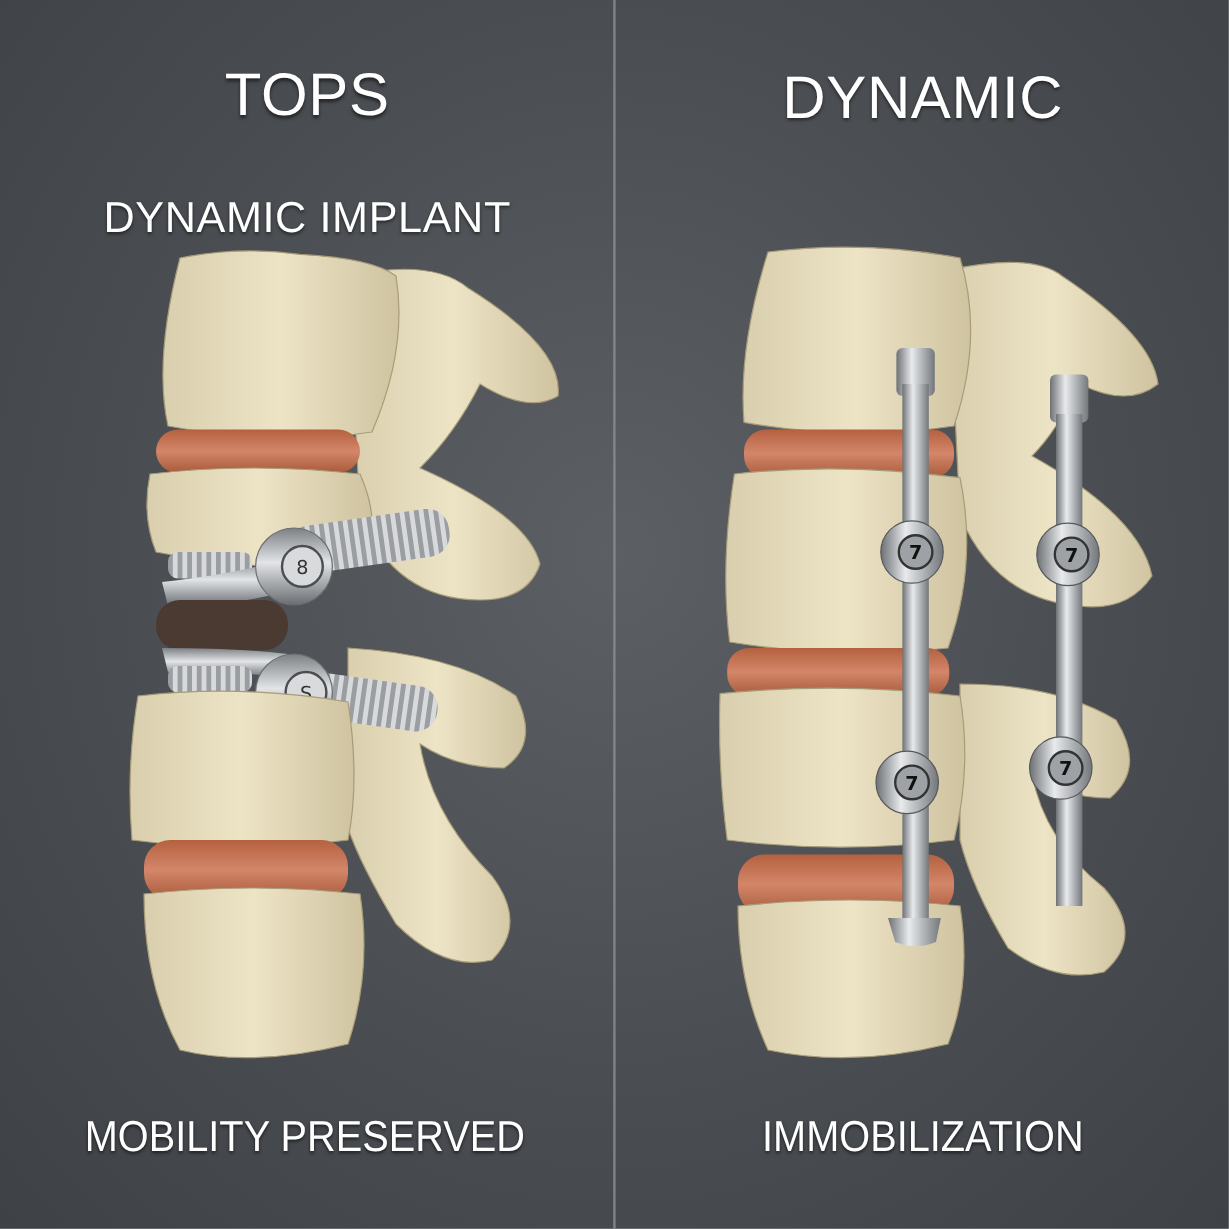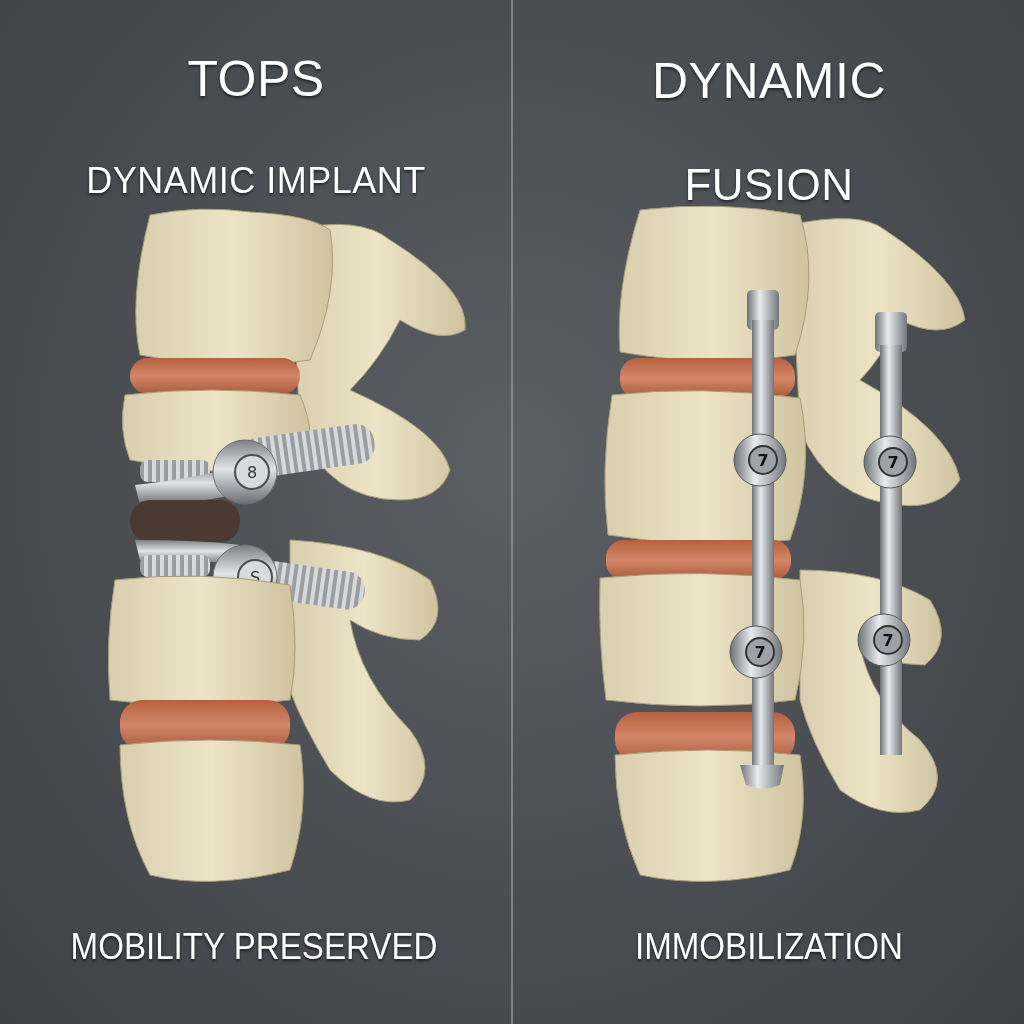--- a/index.html
+++ b/index.html
@@ -94,21 +94,20 @@
     <path d="M120 745 Q210 735 300 745 Q310 810 290 870 Q210 890 150 875 Q120 820 120 745 Z" fill="url(#boneL)" stroke="#a89c78"></path>
   </svg>
 
   <div class="caption">MOBILITY PRESERVED</div>
 </div>
 
 <div class="divider"></div>
 
 <div class="panel right">
   <div class="title title-main">DYNAMIC</div>
-  <div class="title title-sub">FUSION</div>
 
   <svg class="illus" width="512" height="700" viewBox="513 190 512 700">
     <defs>
       <linearGradient id="boneR" x1="0" x2="1" y1="0" y2="0">
         <stop offset="0" stop-color="#d9cfae"></stop>
         <stop offset="0.5" stop-color="#ede4c6"></stop>
         <stop offset="1" stop-color="#cfc3a0"></stop>
       </linearGradient>
       <linearGradient id="discR" x1="0" x2="0" y1="0" y2="1">
         <stop offset="0" stop-color="#b4613f"></stop>

